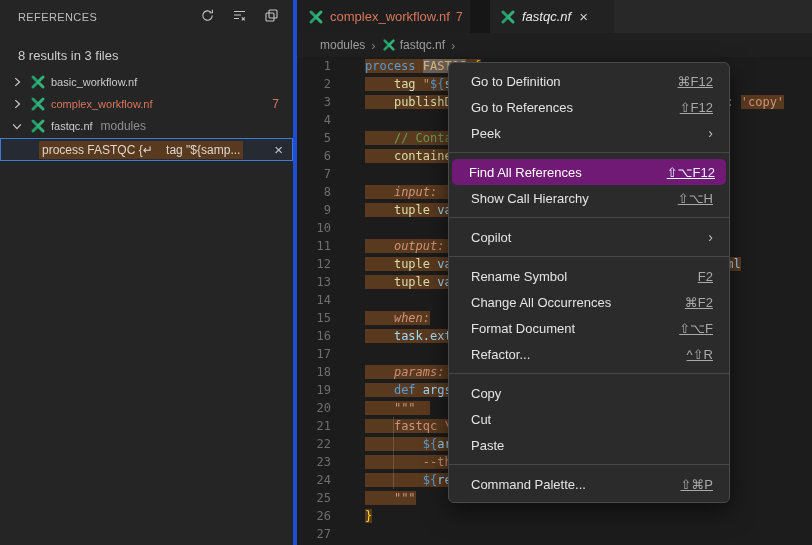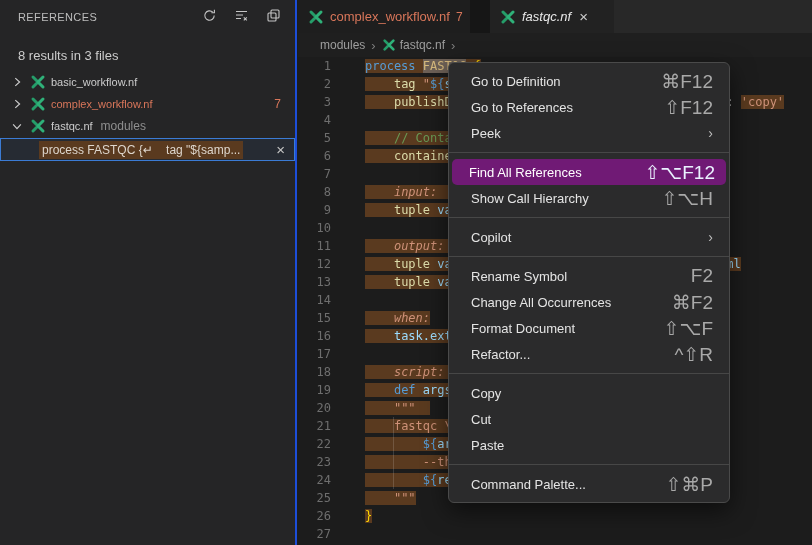--- a/index.html
+++ b/index.html
@@ -4,21 +4,21 @@
 <style>
   * { margin:0; padding:0; box-sizing:border-box; }
   html,body { background:#111; }
   .app {
     position:relative; width:812px; height:545px; overflow:hidden;
     background:#1c1c1c; font-family:"Liberation Sans", sans-serif;
     -webkit-font-smoothing:antialiased; cursor:default;
   }
   
   .sidebar { position:absolute; left:0; top:0; width:297px; height:545px;
-    background:#252526; border-right:2px solid #1d4ed8; }
+    background:#252526; border-right:4px solid #1d4ed8; }
   .panel-header { height:34px; display:flex; align-items:center;
     justify-content:space-between; padding:0 12px 0 18px; }
   .panel-title { font-size:11px; letter-spacing:.4px; color:#bdbdbd; }
   .panel-toolbar { display:flex; align-items:center; gap:12px; }
   .tool-btn { width:20px; height:20px; display:flex; align-items:center;
     justify-content:center; border-radius:4px; }
   .tool-btn svg { stroke:#c5c5c5; fill:none; stroke-width:1.1; }
   .summary { padding:2px 18px 8px 18px; font-size:13px; color:#cccccc;margin-top:12px; }
   .tree-row { height:22px; display:flex; align-items:center; padding-left:9px; gap:5px; }
   .twisty { width:16px; height:16px; display:flex; align-items:center; justify-content:center; flex:none; }
@@ -64,21 +64,21 @@
   .str { color:#ce9178; } .com { color:#6a9955; } .var { color:#9cdcfe; }
   .lbl { color:#ce9178;font-style:italic; } .brk { color:#ffd700; } .pln { color:#d4d4d4; }
   .indent-guide { position:absolute; left:95px; top:417px; width:1px; height:72px;
     background:rgba(255,255,255,.15); pointer-events:none; }
   
   .context-menu { position:absolute; left:448px; top:62px; width:282px;
     background:#2b2b2c; border:1px solid #4a4a4a; border-radius:6px;
     padding:5px 0; box-shadow:0 8px 24px rgba(0,0,0,.55); z-index:10; }
   .menu-item { height:26px; display:flex; align-items:center; justify-content:space-between;
     padding:0 16px 0 22px; font-size:13px; color:#e4e4e4; }
-  .menu-shortcut { color:#a9a9a9; font-size:19px; }
+  .menu-shortcut { color:#a9a9a9; font-size:13px;text-decoration:underline; }
   .menu-arrow { color:#bdbdbd; font-size:14px; }
   .menu-item.selected { background:#701a75; margin:0 3px; border-radius:5px;
     padding:0 11px 0 17px; color:#ffffff; }
   .menu-item.selected .menu-shortcut { color:#eaf2ff; }
   .menu-sep { height:1px; background:#474747; margin:6px 0; }
 </style>
 </head>
 <body>
 
 <div class="app">
@@ -212,21 +212,21 @@
         <div class="cline"><span class="ln">8</span><span class="lc"><span class="pln hl">    </span><span class="lbl hl">input:</span><span class="pln hl">  </span></span></div>
         <div class="cline"><span class="ln">9</span><span class="lc"><span class="pln hl">    </span><span class="fn hl">tuple</span><span class="pln hl"> </span><span class="var hl">val</span><span class="pln hl">(</span><span class="var hl">sample_id</span><span class="pln hl">), </span><span class="var hl">path</span><span class="pln hl">(</span><span class="var hl">reads</span><span class="pln hl">)</span></span></div>
         <div class="cline"><span class="ln">10</span><span class="lc"></span></div>
         <div class="cline"><span class="ln">11</span><span class="lc"><span class="pln hl">    </span><span class="lbl hl">output:</span><span class="pln hl">  </span></span></div>
         <div class="cline"><span class="ln">12</span><span class="lc"><span class="pln hl">    </span><span class="fn hl">tuple</span><span class="pln hl"> </span><span class="var hl">val</span><span class="pln hl">(</span><span class="var hl">sample_id</span><span class="pln hl">), </span><span class="var hl">path</span><span class="pln hl">(</span><span class="str hl">"*.html"</span><span class="pln hl">), </span><span class="var hl">emit</span><span class="pln hl">: </span><span class="var hl">html</span></span></div>
         <div class="cline"><span class="ln">13</span><span class="lc"><span class="pln hl">    </span><span class="fn hl">tuple</span><span class="pln hl"> </span><span class="var hl">val</span><span class="pln hl">(</span><span class="var hl">sample_id</span><span class="pln hl">), </span><span class="var hl">path</span><span class="pln hl">(</span><span class="str hl">"*.zip"</span><span class="pln hl">), </span><span class="var hl">emit</span><span class="pln hl">: </span><span class="var hl">zip</span></span></div>
         <div class="cline"><span class="ln">14</span><span class="lc"></span></div>
         <div class="cline"><span class="ln">15</span><span class="lc"><span class="pln hl">    </span><span class="lbl hl">when:</span></span></div>
         <div class="cline"><span class="ln">16</span><span class="lc"><span class="pln hl">    </span><span class="var hl">task.ext.when</span><span class="pln hl"> == </span><span class="kw hl">null</span><span class="pln hl"> || </span><span class="var hl">task.ext.when</span></span></div>
         <div class="cline"><span class="ln">17</span><span class="lc"></span></div>
-        <div class="cline"><span class="ln">18</span><span class="lc"><span class="pln hl">    </span><span class="lbl hl">script:</span><span class="pln hl">  </span></span></div>
+        <div class="cline"><span class="ln">18</span><span class="lc"><span class="pln hl">    </span><span class="lbl hl">params:</span><span class="pln hl">  </span></span></div>
         <div class="cline"><span class="ln">19</span><span class="lc"><span class="pln hl">    </span><span class="kw hl">def</span><span class="pln hl"> </span><span class="var hl">args</span><span class="pln hl"> = </span><span class="var hl">task.ext.args</span><span class="pln hl"> ?: </span><span class="str hl">''</span></span></div>
         <div class="cline"><span class="ln">20</span><span class="lc"><span class="pln hl">    </span><span class="str hl">"""</span><span class="pln hl">  </span></span></div>
         <div class="cline"><span class="ln">21</span><span class="lc"><span class="pln hl">    </span><span class="str hl">fastqc \</span><span class="pln hl">  </span></span></div>
         <div class="cline"><span class="ln">22</span><span class="lc"><span class="pln hl">        </span><span class="kw hl">${</span><span class="var hl">args</span><span class="kw hl">}</span><span class="str hl"> \</span></span></div>
         <div class="cline"><span class="ln">23</span><span class="lc"><span class="pln hl">        </span><span class="str hl">--threads </span><span class="var hl">$task.cpus</span><span class="str hl"> \</span></span></div>
         <div class="cline"><span class="ln">24</span><span class="lc"><span class="pln hl">        </span><span class="kw hl">${</span><span class="var hl">reads</span><span class="kw hl">}</span></span></div>
         <div class="cline"><span class="ln">25</span><span class="lc"><span class="pln hl">    </span><span class="str hl">"""</span></span></div>
         <div class="cline"><span class="ln">26</span><span class="lc"><span class="brk hl">}</span></span></div>
         <div class="cline"><span class="ln">27</span><span class="lc"></span></div>
       </div>

